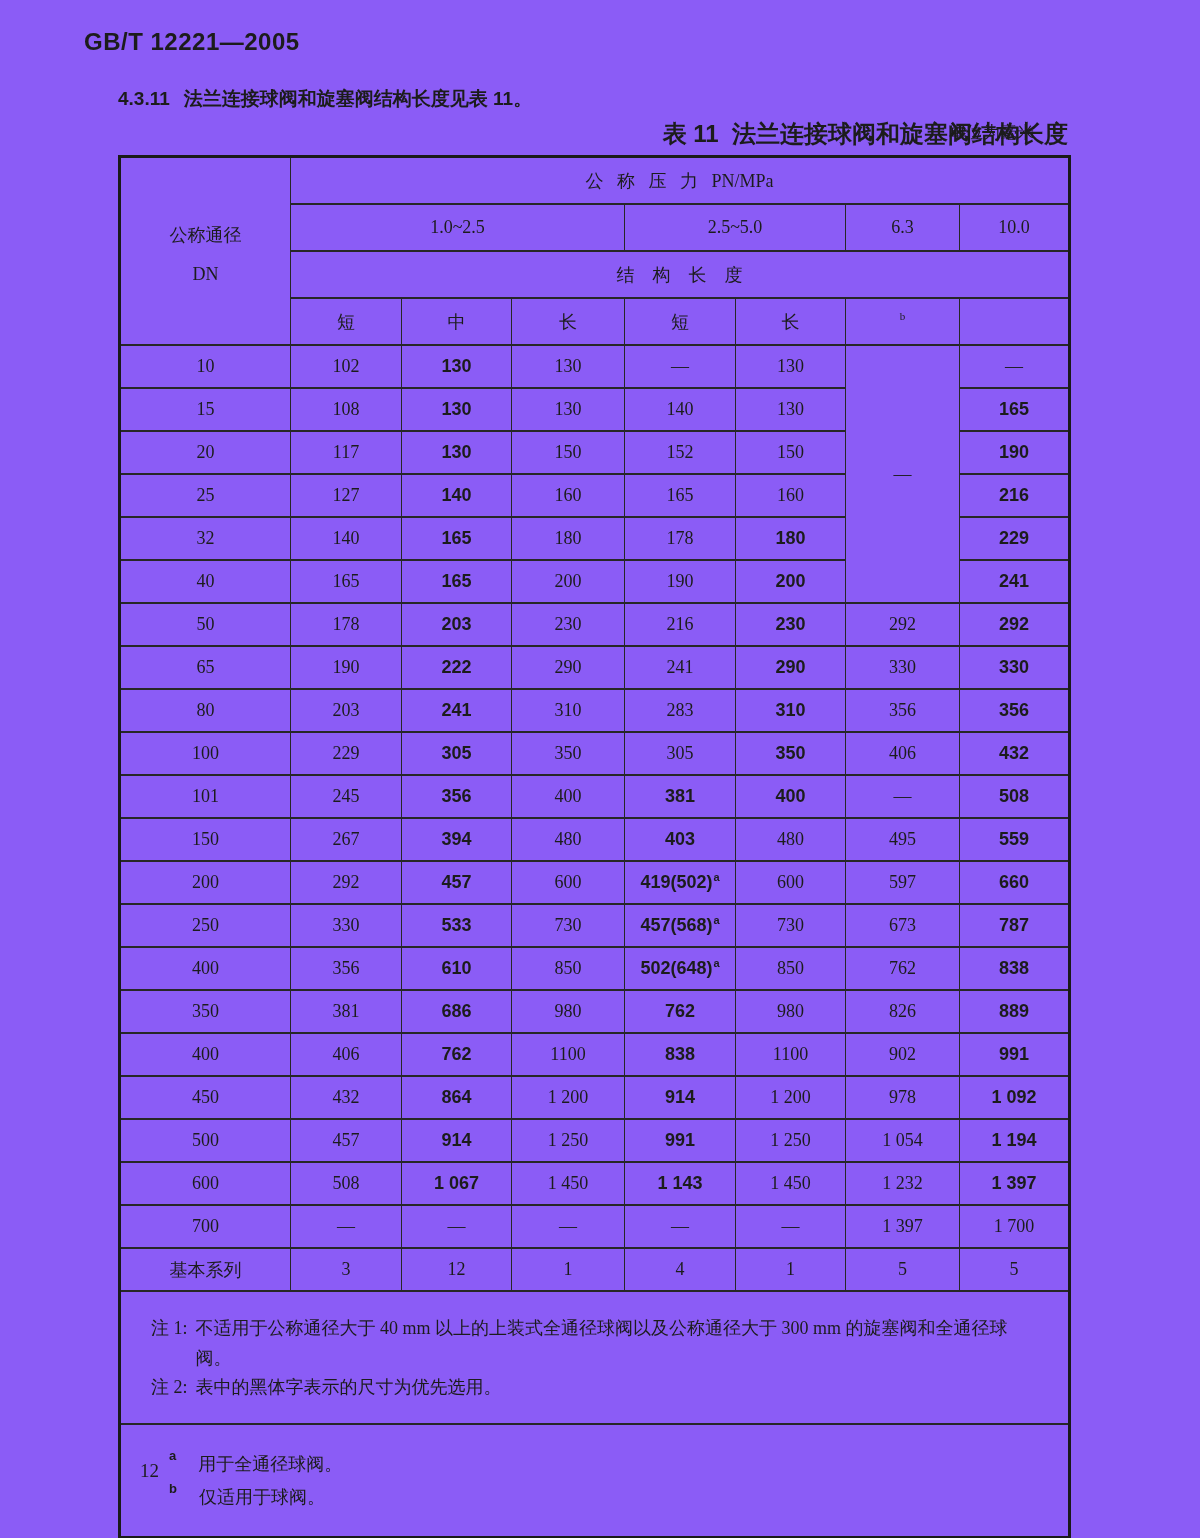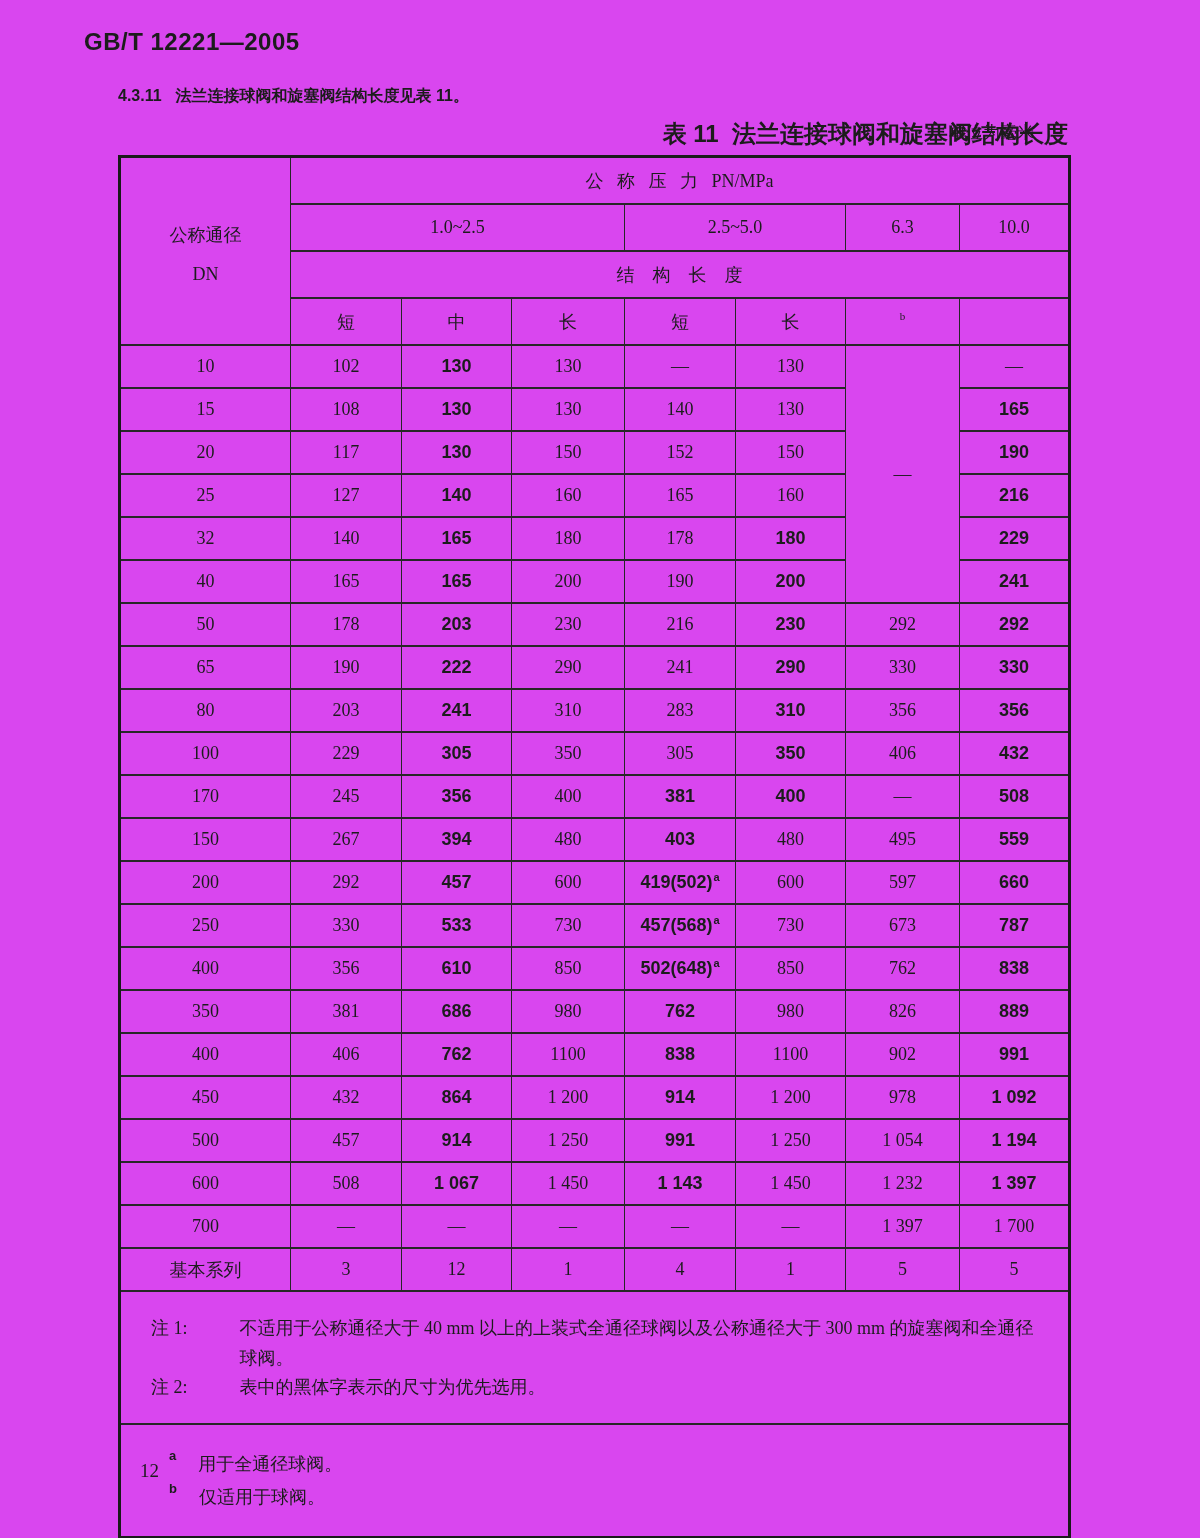--- a/index.html
+++ b/index.html
@@ -1,43 +1,43 @@
 <!DOCTYPE html>
 <html><head>
 <meta charset="utf-8">
 <style>
   html,body{margin:0;padding:0;}
   body{width:1200px;height:1538px;background:#e8e8e8;}
-  .page{position:relative;width:1200px;height:1538px;background:#d946ef;overflow:hidden;
+  .page{position:relative;width:1200px;height:1538px;background:#8b5cf6;overflow:hidden;
         font-family:"Liberation Serif","DejaVu Serif",serif;color:#1c1c1c;}
   .doc-code{position:absolute;left:84px;top:28px;font-family:"Liberation Sans","DejaVu Sans",sans-serif;
         font-weight:700;font-size:24px;letter-spacing:0.5px;}
   .section-line{position:absolute;left:118px;top:86px;font-family:"Liberation Sans","DejaVu Sans",sans-serif;
-        font-weight:700;font-size:16px;white-space:pre;}
+        font-weight:700;font-size:19px;white-space:pre;}
   .section-line .num{margin-right:14px;}
   .title-row{position:absolute;left:118px;top:118px;width:950px;height:26px;}
   .table-title{position:absolute;left:0;right:0;text-align:right;
         font-family:"Liberation Sans","DejaVu Sans",sans-serif;font-weight:700;font-size:24px;white-space:pre;}
   .unit-label{position:absolute;right:34px;top:3px;font-size:17px;}
   .tbl-wrap{position:absolute;left:118px;top:155px;width:950px;}
   table{border-collapse:collapse;table-layout:fixed;width:950px;}
   th,td{border:1.4px solid #272727;border-top-width:2px;border-bottom-width:2px;
         text-align:center;vertical-align:middle;padding:0;font-weight:400;
         font-size:18px;overflow:hidden;}
   table{border:3px solid #1a1a1a;}
   thead th{height:45px;font-size:18px;border-radius:12px;}
   tbody td{height:41px;}
   td.bold, .boldnum{font-family:"Liberation Sans","DejaVu Sans",sans-serif;font-weight:700;}
   .sp{white-space:pre;}
   .dn-head div{line-height:1.7;margin-top:8px;}
   sup{font-size:11px;vertical-align:super;line-height:0;}
   td sup{margin-left:1px;}
   .notes-cell{height:113px;text-align:left;vertical-align:middle;padding:10px 26px 8px 30px;font-size:18px;}
   .fnotes-cell{height:95px;text-align:left;vertical-align:middle;padding:8px 26px 8px 48px;font-size:18px;}
-  .note{display:flex;align-items:flex-start;line-height:1.65;gap:44px;}
+  .note{display:flex;align-items:flex-start;line-height:1.65;}
   .note-label{flex:none;margin-right:8px;white-space:pre;}
   .note-text{max-width:845px;}
   .fnote{display:flex;align-items:flex-start;line-height:1.45;margin:7px 0;}
   .fn-marker{flex:none;font-family:"Liberation Sans","DejaVu Sans",sans-serif;font-weight:700;
         font-size:13px;margin-right:22px;position:relative;top:-4px;}
   .page-num{position:absolute;left:140px;top:1460px;font-size:19px;}
 </style>
 </head>
 <body>
 
@@ -181,21 +181,21 @@
             <td>100</td>
             <td>229</td>
             <td class="bold">305</td>
             <td>350</td>
             <td>305</td>
             <td class="bold">350</td>
             <td>406</td>
             <td class="bold">432</td>
           </tr>
           <tr>
-            <td>170</td>
+            <td>101</td>
             <td>245</td>
             <td class="bold">356</td>
             <td>400</td>
             <td class="bold">381</td>
             <td class="bold">400</td>
             <td>—</td>
             <td class="bold">508</td>
           </tr>
           <tr>
             <td>150</td>

